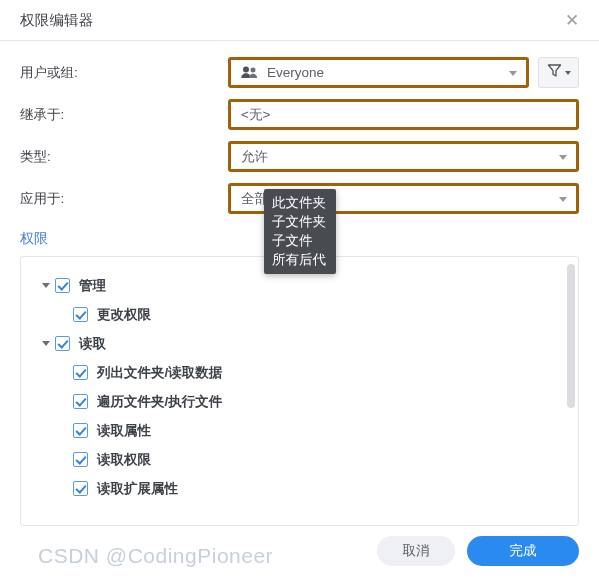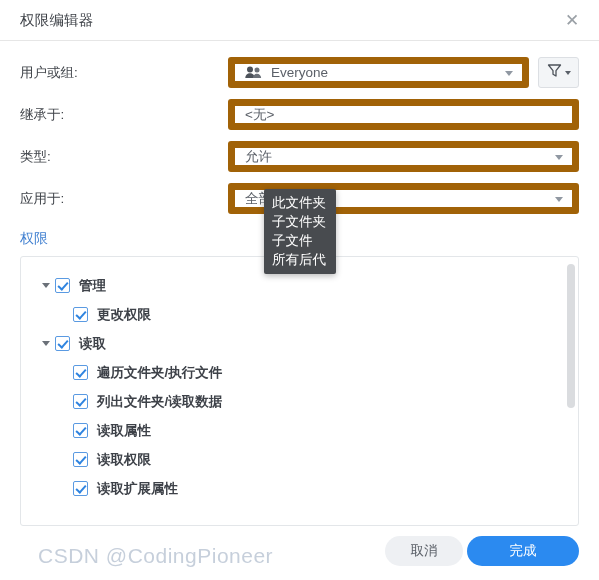--- a/index.html
+++ b/index.html
@@ -57,21 +57,21 @@
   .row-label {
     width: 208px;
     flex: 0 0 208px;
     font-size: 13.5px;
     color: #41454b;
   }
   .field {
     position: relative;
     flex: 1 1 auto;
     height: 31px;
-    border: 7px solid #a16207;
+    border: 3px solid #a16207;
     border-radius: 3px;
     background: #ffffff;
     display: flex;
     align-items: center;
     padding: 0 26px 0 10px;
     font-size: 13.5px;
     color: #5b6068;
     cursor: default;
   }
   .field.select { cursor: pointer; }
@@ -213,21 +213,21 @@
     cursor: pointer;
   }
 
   
   .footer {
     flex: 0 0 54px;
     height: 54px;
     display: flex;
     align-items: center;
     justify-content: flex-end;
-    gap: 4px;
+    gap: 12px;
     padding: 0 20px 4px 0;
     position: relative;
   }
   .btn {
     height: 30px;
     min-width: 78px;
     border-radius: 15px;
     border: none;
     font-size: 13.5px;
     font-family: inherit;
@@ -328,25 +328,25 @@
         </div>
         <div class="tree-row">
           <span class="arrow">
             <i></i>
           </span>
           <span class="cbox"></span>
           <span class="tree-label">读取</span>
         </div>
         <div class="tree-row child">
           <span class="cbox"></span>
+          <span class="tree-label">列出文件夹/读取数据</span>
+        </div>
+        <div class="tree-row child">
+          <span class="cbox"></span>
           <span class="tree-label">遍历文件夹/执行文件</span>
-        </div>
-        <div class="tree-row child">
-          <span class="cbox"></span>
-          <span class="tree-label">列出文件夹/读取数据</span>
         </div>
         <div class="tree-row child">
           <span class="cbox"></span>
           <span class="tree-label">读取属性</span>
         </div>
         <div class="tree-row child">
           <span class="cbox"></span>
           <span class="tree-label">读取权限</span>
         </div>
         <div class="tree-row child">

